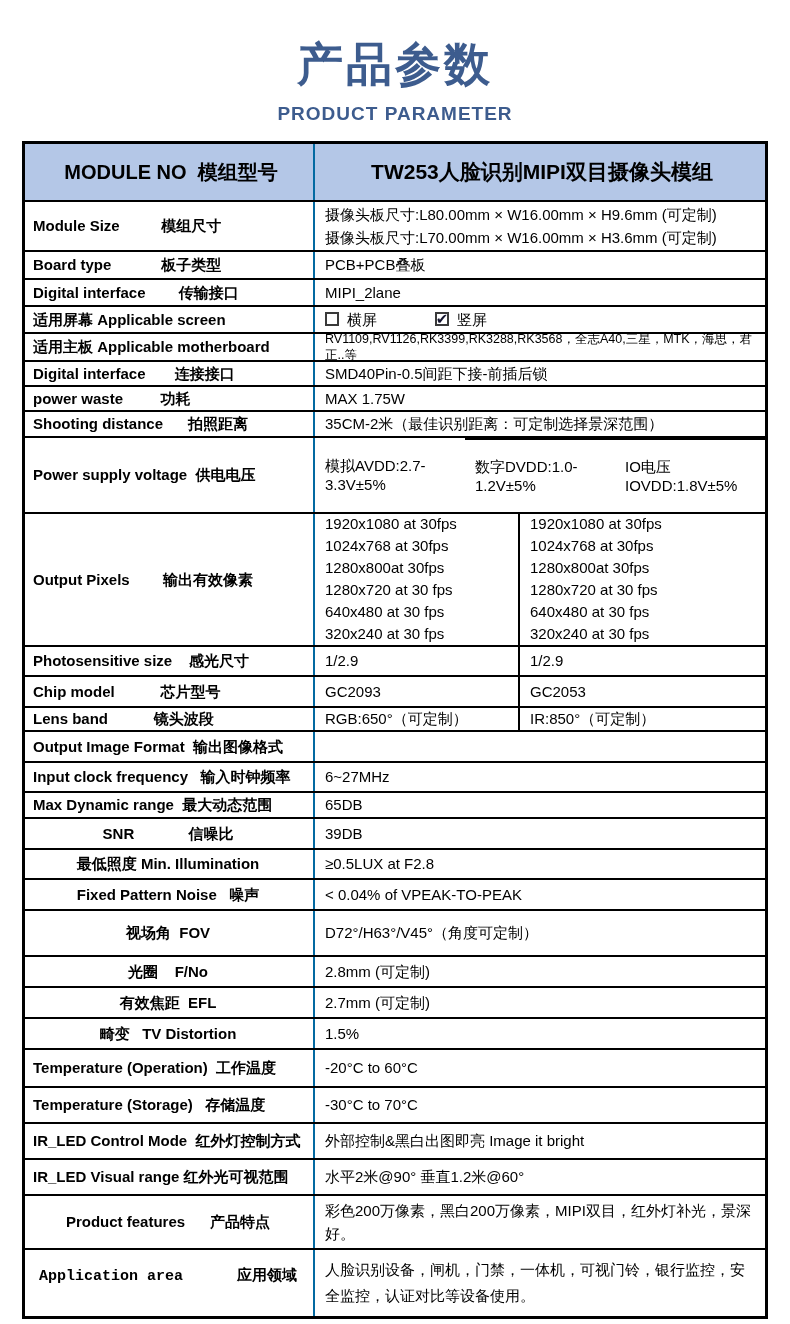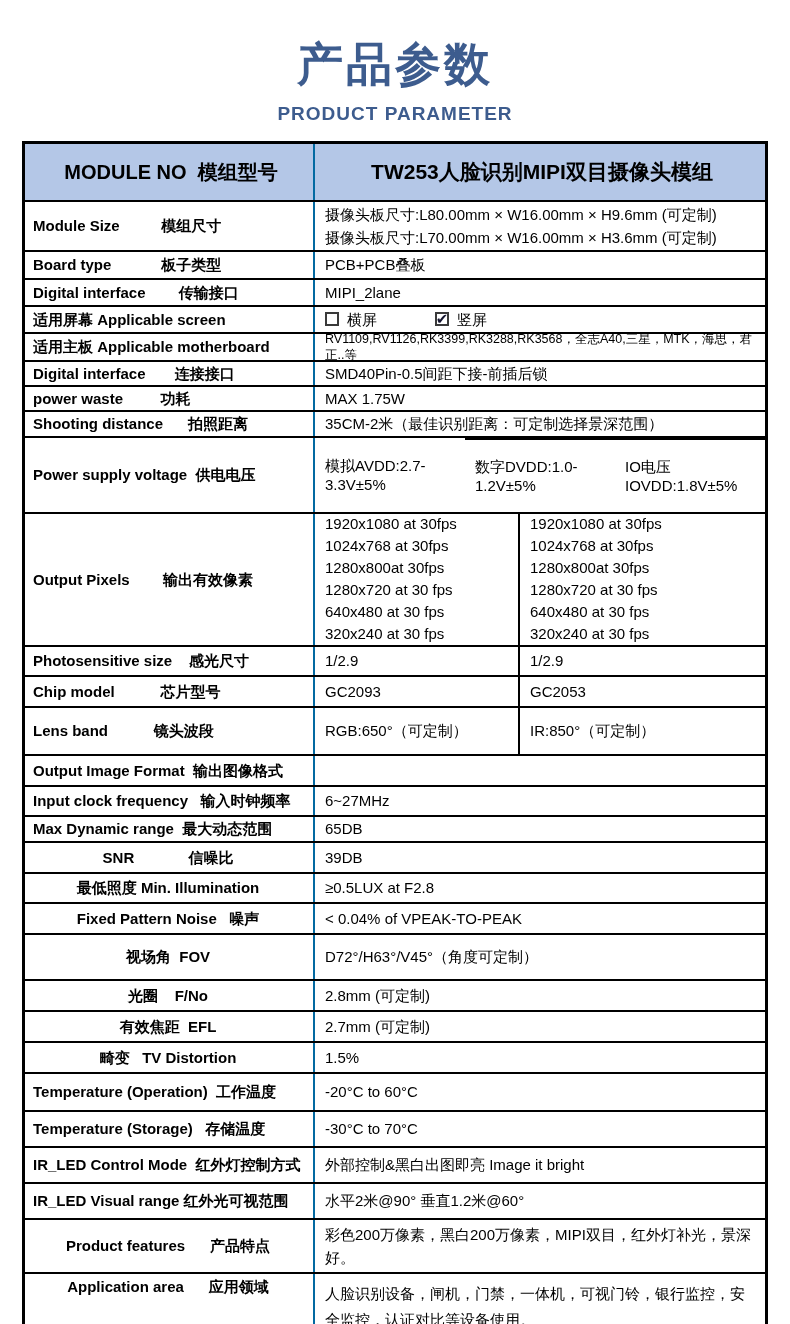--- a/index.html
+++ b/index.html
@@ -160,21 +160,21 @@
     <div class="cell value vsplit">1/2.9</div>
     <div class="cell value">1/2.9</div>
   </div>
 
   <div class="row" style="height:31px">
     <div class="cell label">Chip model           芯片型号</div>
     <div class="cell value vsplit">GC2093</div>
     <div class="cell value">GC2053</div>
   </div>
 
-  <div class="row" style="height:48px">
+  <div class="row" style="height:24px">
     <div class="cell label">Lens band           镜头波段</div>
     <div class="cell value vsplit">RGB:650°（可定制）</div>
     <div class="cell value">IR:850°（可定制）</div>
   </div>
 
   <div class="row" style="height:31px">
     <div class="cell label">Output Image Format  输出图像格式</div>
   </div>
 
   <div class="row" style="height:30px">
@@ -241,17 +241,17 @@
     <div class="cell label">IR_LED Visual range 红外光可视范围</div>
     <div class="cell value">水平2米@90° 垂直1.2米@60°</div>
   </div>
 
   <div class="row" style="height:54px">
     <div class="cell label center">Product features      产品特点</div>
     <div class="cell value" style="line-height:23px">彩色200万像素，黑白200万像素，MIPI双目，红外灯补光，景深好。</div>
   </div>
 
   <div class="row" style="height:68px">
-    <div class="cell label center" style="align-items:flex-start;padding-top:3px;">Application area      应用领域</div>
+    <div class="cell label center" style="align-items:flex-start;padding-top:17px;font-family:Liberation Mono, monospace;">Application area      应用领域</div>
     <div class="cell value" style="line-height:26px">人脸识别设备，闸机，门禁，一体机，可视门铃，银行监控，安全监控，认证对比等设备使用。</div>
   </div>
 
 </div>
 
 </body></html>

